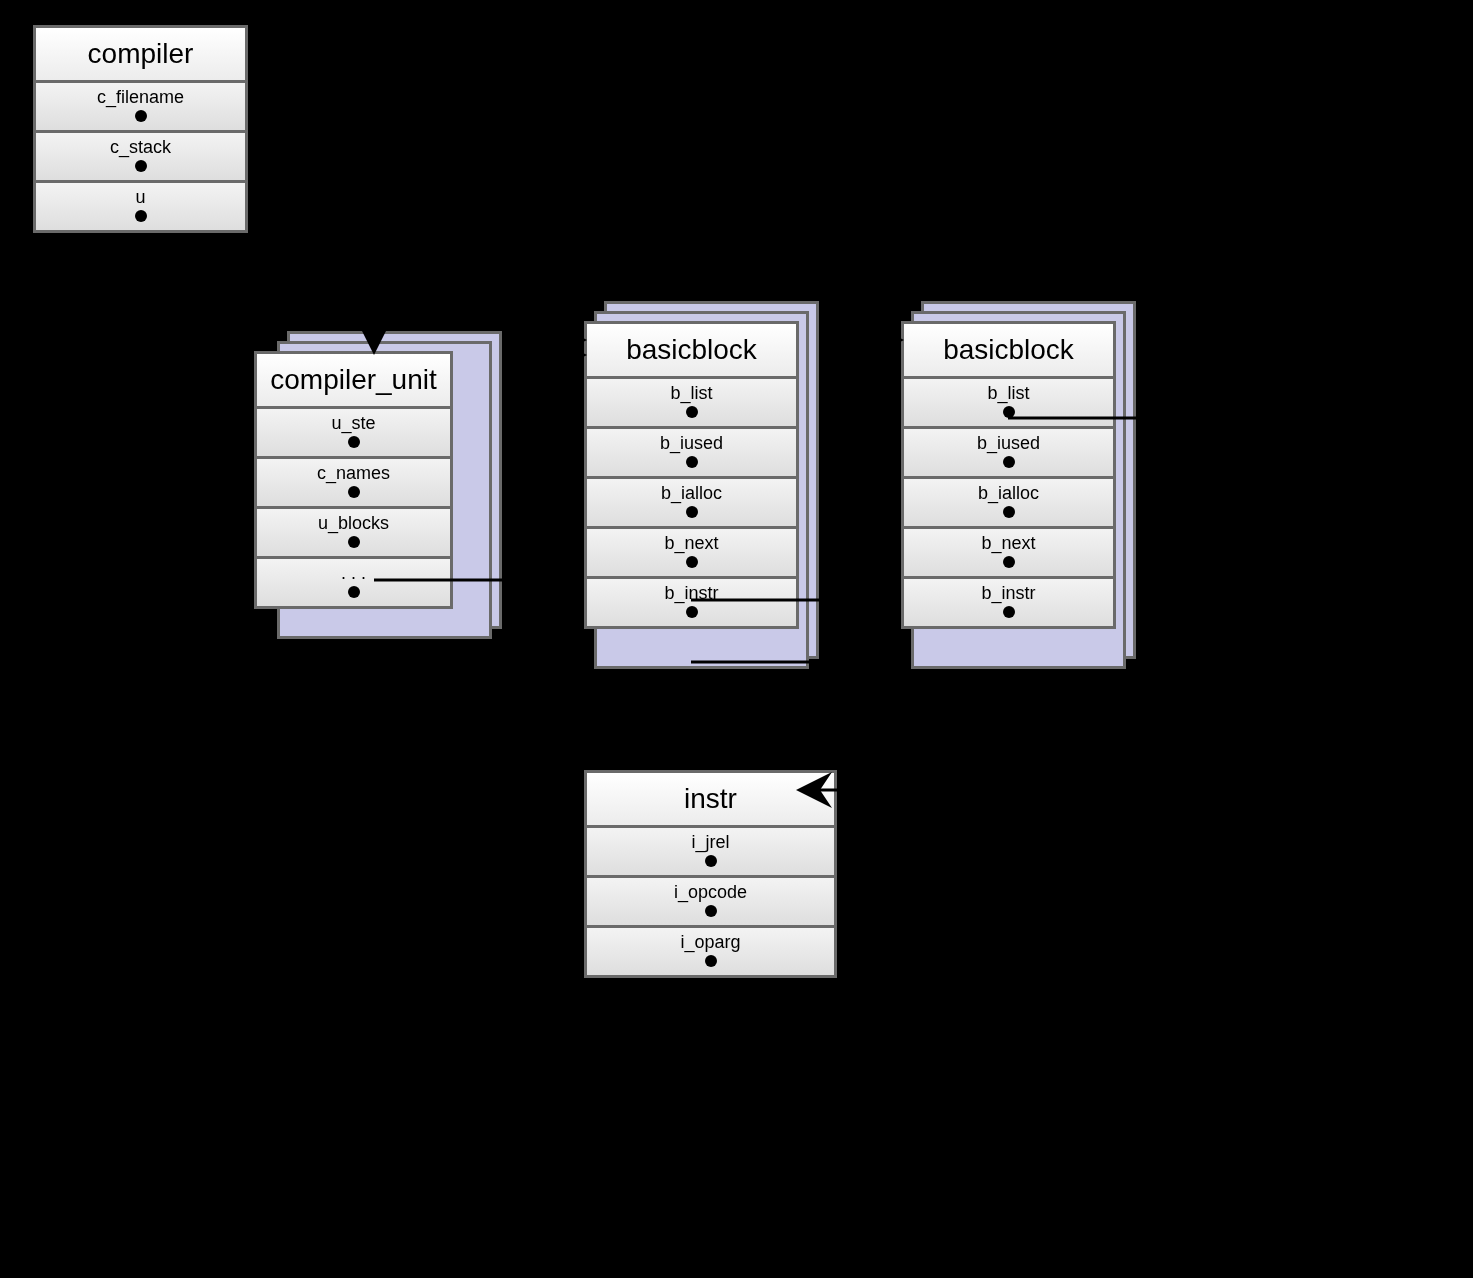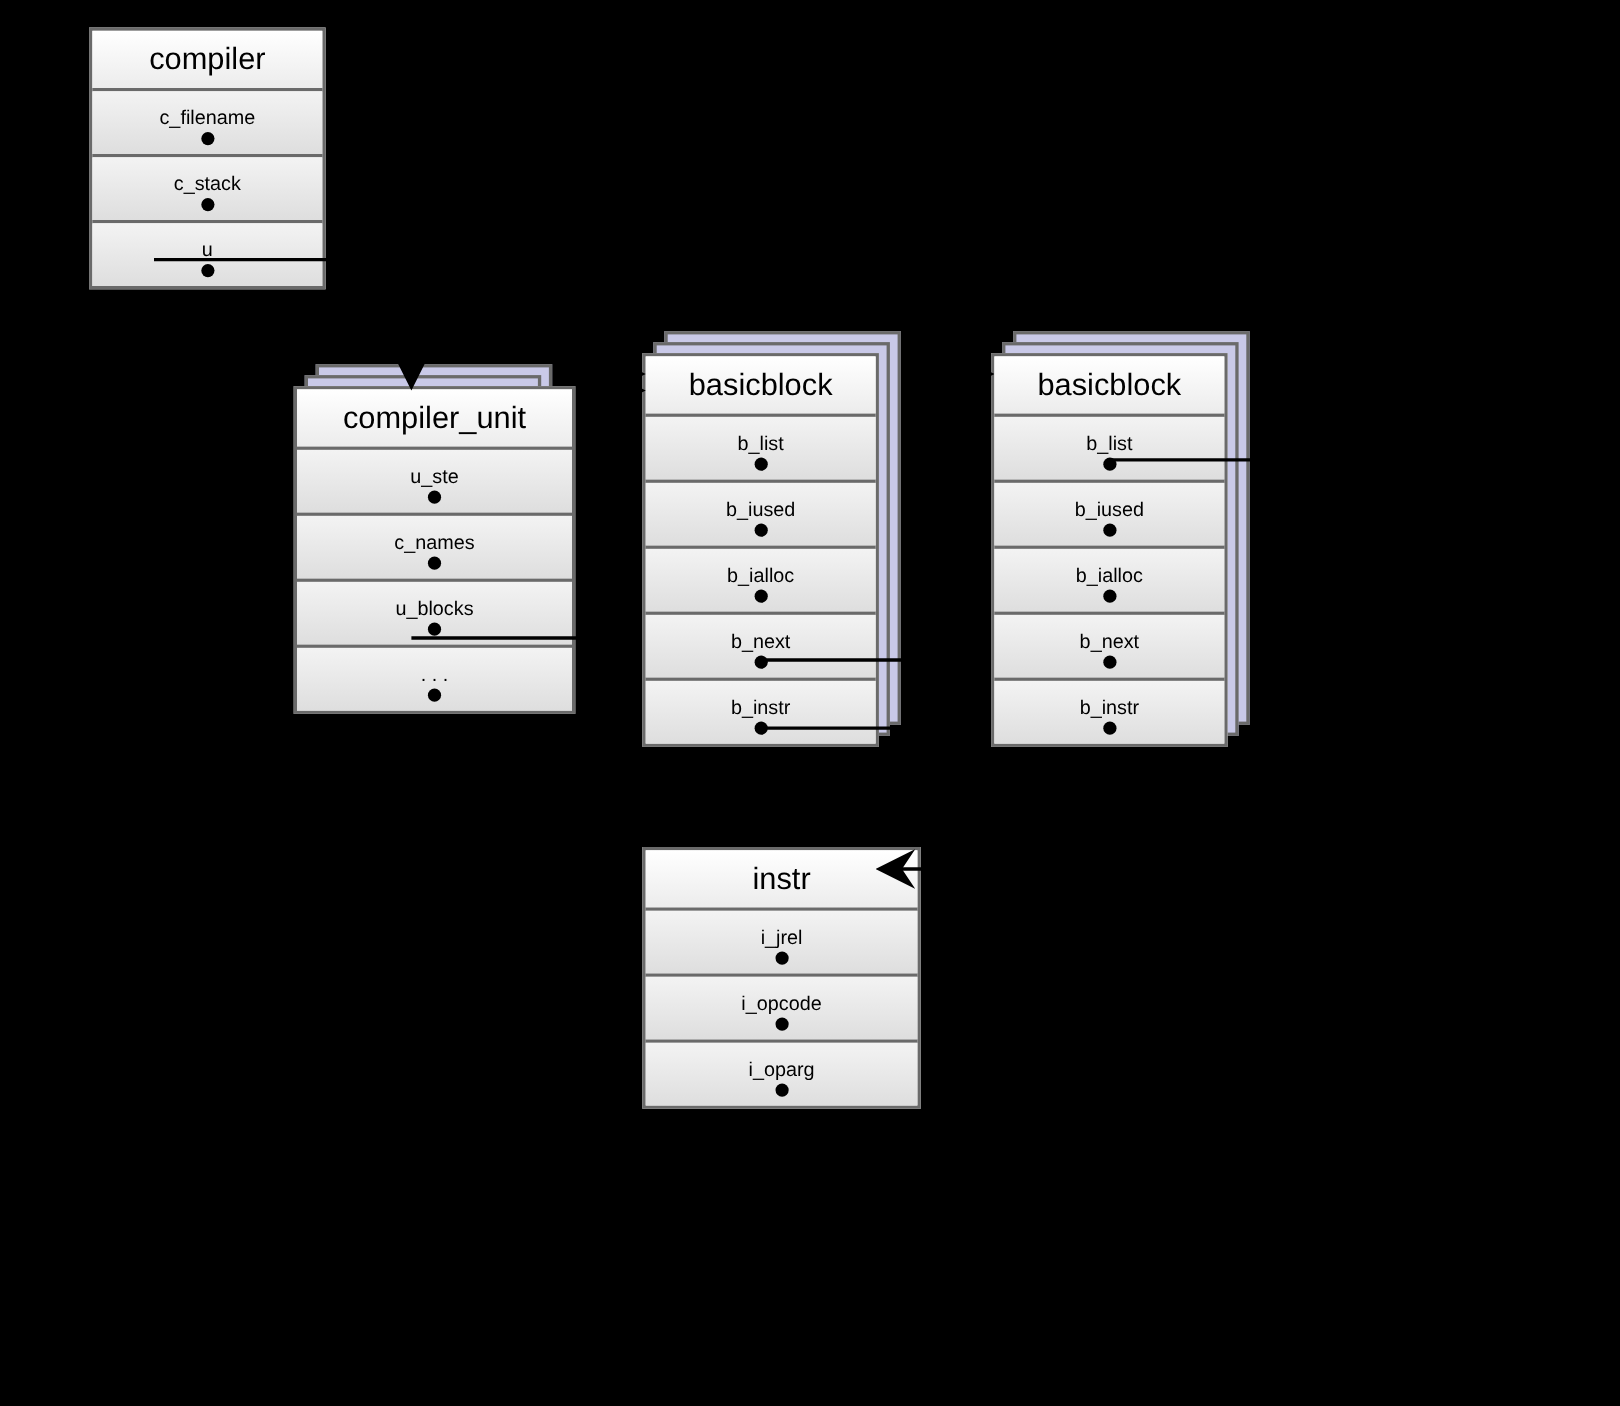--- a/index.html
+++ b/index.html
@@ -26,21 +26,21 @@
     font-size: 28px;
     font-weight: 400;
     padding: 10px 0;
     border-bottom: 3px solid #6a6a6a;
   }
   .field {
     background: linear-gradient(#f3f3f3, #dedede);
     border-bottom: 3px solid #6a6a6a;
     text-align: center;
     font-size: 18px;
-    padding-top: 14px;
+    padding-top: 4px;
     padding-bottom: 22px;
     position: relative;
   }
   .field:last-child {
     border-bottom: none;
   }
   .dot {
     position: absolute;
     width: 12px;
     height: 12px;
@@ -63,30 +63,30 @@
     width: 1473px;
     height: 1278px;
     pointer-events: none;
   }
 </style>
 </head>
 <body>
 
 <div class="canvas">
 
-  <div class="struct" style="left:33px; top:25px; width:215px;margin-left:48px;">
+  <div class="struct" style="left:33px; top:25px; width:215px;">
     <div class="struct-title">compiler</div>
     <div class="field"><span>c_filename</span><div class="dot"></div></div>
     <div class="field"><span>c_stack</span><div class="dot"></div></div>
     <div class="field"><span>u</span><div class="dot"></div></div>
   </div>
 
   <div class="stack-shadow" style="left:287px; top:331px; width:215px; height:298px;"></div>
   <div class="stack-shadow" style="left:277px; top:341px; width:215px; height:298px;"></div>
-  <div class="struct" style="left:267px; top:351px; width:256px;">
+  <div class="struct" style="left:254px; top:351px; width:199px;">
     <div class="struct-title">compiler_unit</div>
     <div class="field"><span>u_ste</span><div class="dot"></div></div>
     <div class="field"><span>c_names</span><div class="dot"></div></div>
     <div class="field"><span>u_blocks</span><div class="dot"></div></div>
     <div class="field"><span>. . .</span><div class="dot"></div></div>
   </div>
 
   <div class="stack-shadow" style="left:604px; top:301px; width:215px; height:358px;"></div>
   <div class="stack-shadow" style="left:594px; top:311px; width:215px; height:358px;"></div>
   <div class="struct" style="left:584px; top:321px; width:215px;">

